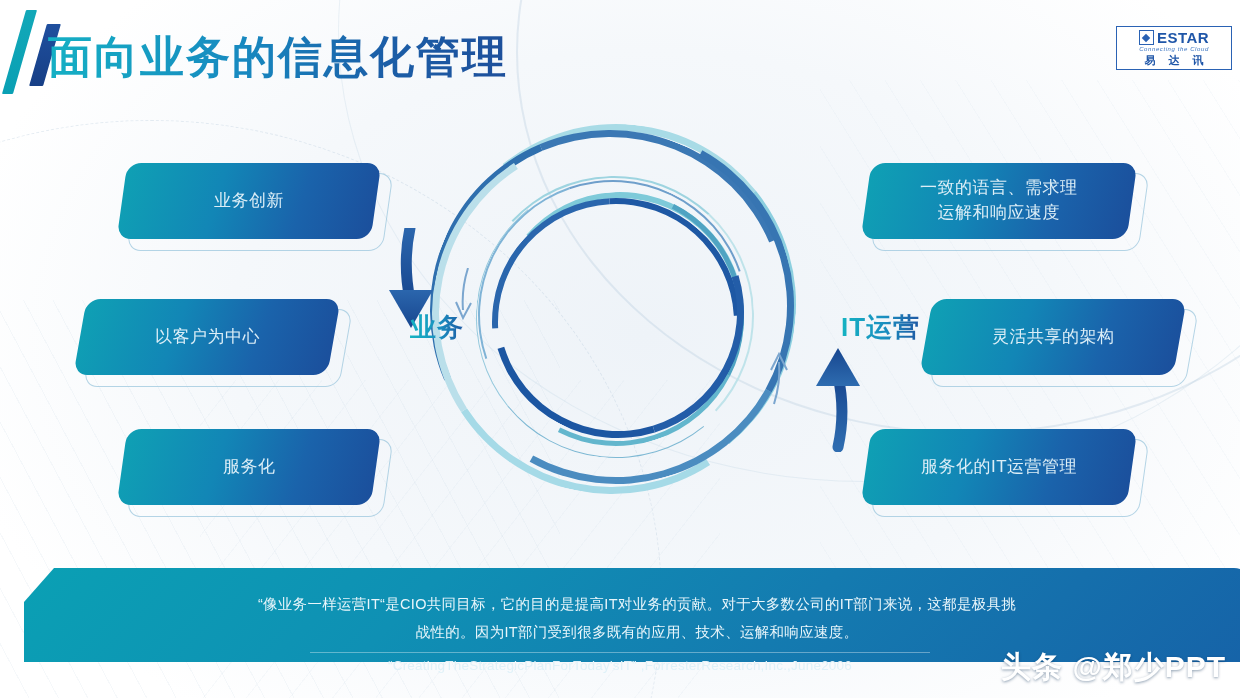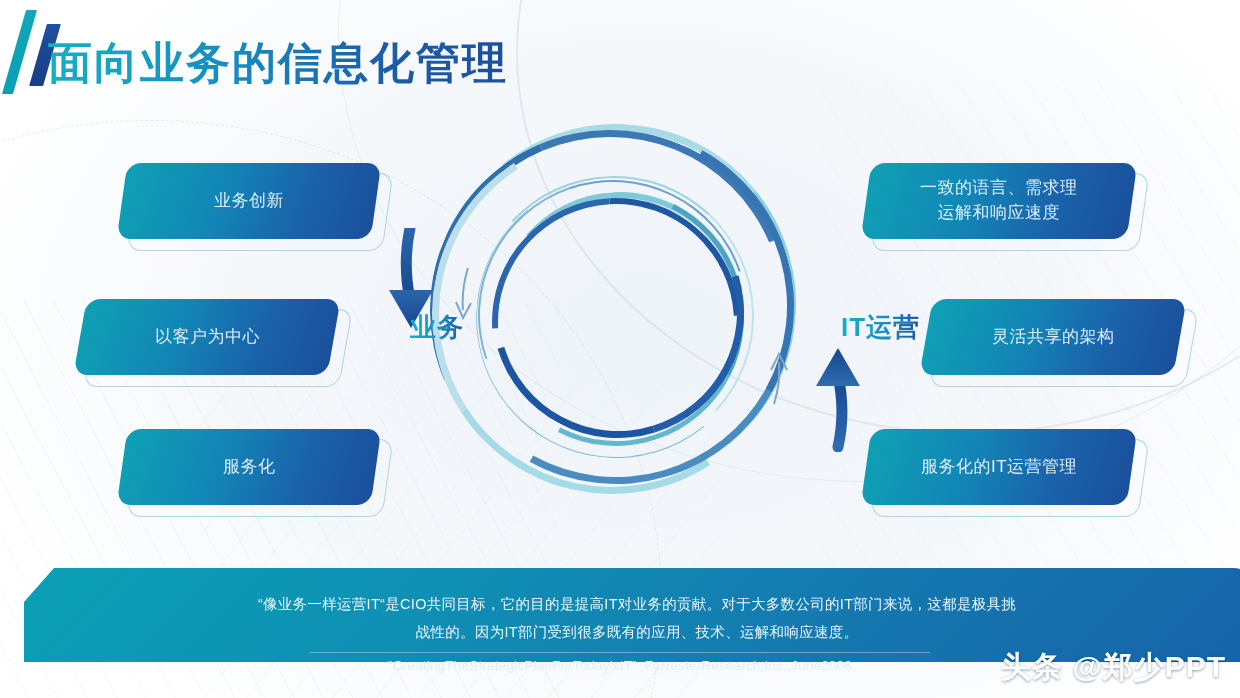--- a/index.html
+++ b/index.html
@@ -29,21 +29,21 @@
   .bg-stripes3{position:absolute;right:0;top:80px;width:420px;height:520px;opacity:.45;
     background:repeating-linear-gradient(58deg,rgba(198,214,228,.24) 0 1px,rgba(255,255,255,0) 1px 30px);}
 
   
   .accent-bar{position:absolute;transform:skewX(-16deg);border-radius:1px;}
   .accent-teal{left:14px;top:10px;width:11px;height:84px;
     background:linear-gradient(180deg,#12a8b8 0%,#0aa0b4 100%);}
   .accent-navy{left:38px;top:24px;width:14px;height:62px;
     background:linear-gradient(180deg,#1f4f9e 0%,#173f86 100%);}
 
-  .page-title{position:absolute;left:48px;top:38px;font-size:44px;font-weight:bold;
+  .page-title{position:absolute;left:48px;top:32px;font-size:44px;font-weight:bold;
     letter-spacing:2px;line-height:1.15;white-space:nowrap;
     background:linear-gradient(90deg,#15b0c4 0%,#1789c0 42%,#1b5fa8 72%,#1d4f9b 100%);
     -webkit-background-clip:text;background-clip:text;color:transparent;
     -webkit-text-fill-color:transparent;}
 
   
   .logo{position:absolute;right:8px;top:26px;width:116px;height:44px;
     border:1.5px solid #2a62b4;background:#ffffff;box-sizing:border-box;
     display:flex;flex-direction:column;align-items:center;justify-content:center;padding:2px 0;}
   .logo-top{display:flex;align-items:center;gap:3px;}
@@ -170,20 +170,34 @@
   <div class="bg-arc-c"></div>
   <div class="bg-stripes"></div>
   <div class="bg-stripes2"></div>
   <div class="bg-stripes3"></div>
 
   <div class="accent-bar accent-teal"></div>
   <div class="accent-bar accent-navy"></div>
 
   <div class="page-title">面向业务的信息化管理</div>
 
+  <div class="logo">
+    <div class="logo-top">
+      <span class="logo-mark">
+          <i></i>
+        </span>
+      <span class="logo-word">ESTAR</span>
+    </div>
+    <div class="logo-tag">Connecting the Cloud</div>
+    <div class="logo-cn">
+      <span>易</span>
+      <span>达</span>
+      <span>讯</span>
+    </div>
+  </div>
 
   <div class="center-wrap">
     <div class="ring ring-outer-r"></div>
     <div class="ring ring-outer-l"></div>
     <div class="ring ring-thin-top2"></div>
     <div class="ring ring-thin-top"></div>
     <div class="ring ring-mid-top2"></div>
     <div class="ring ring-mid-top"></div>
 
     <div class="ring ring-bot-light"></div>

